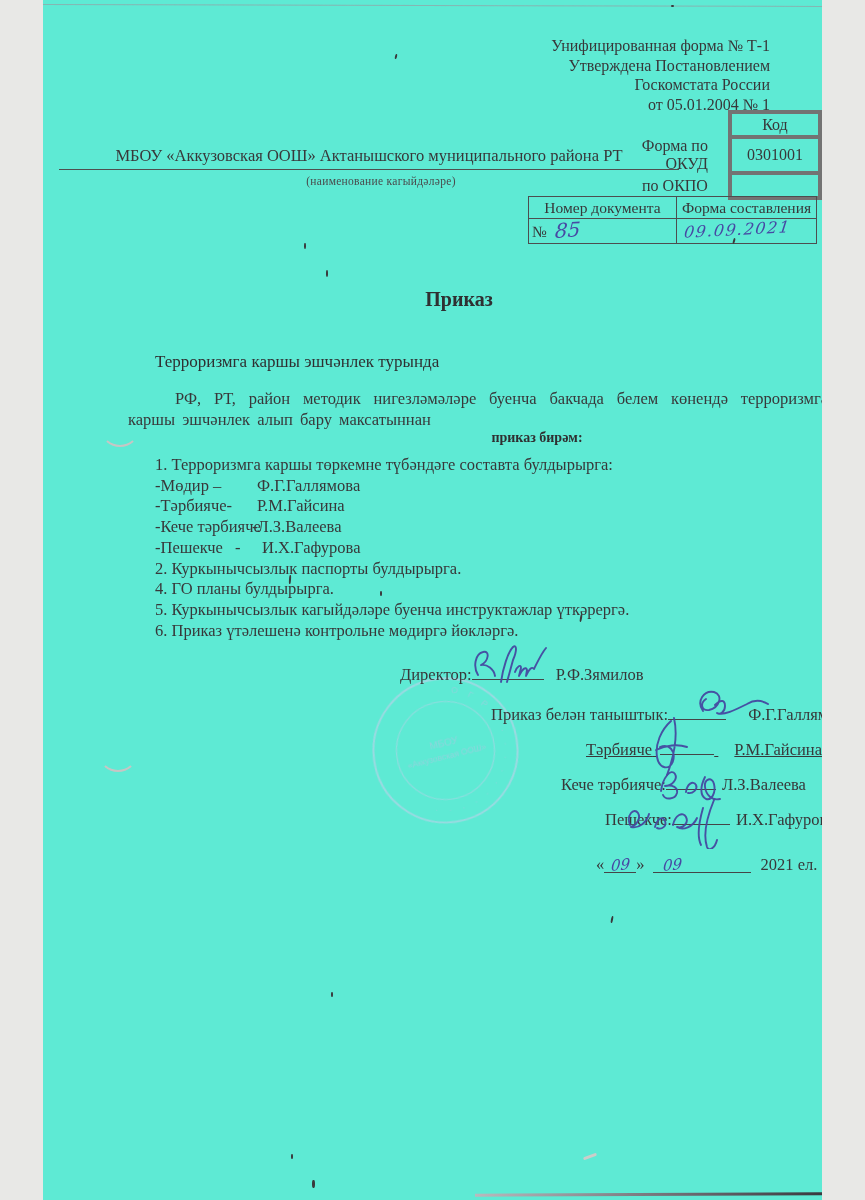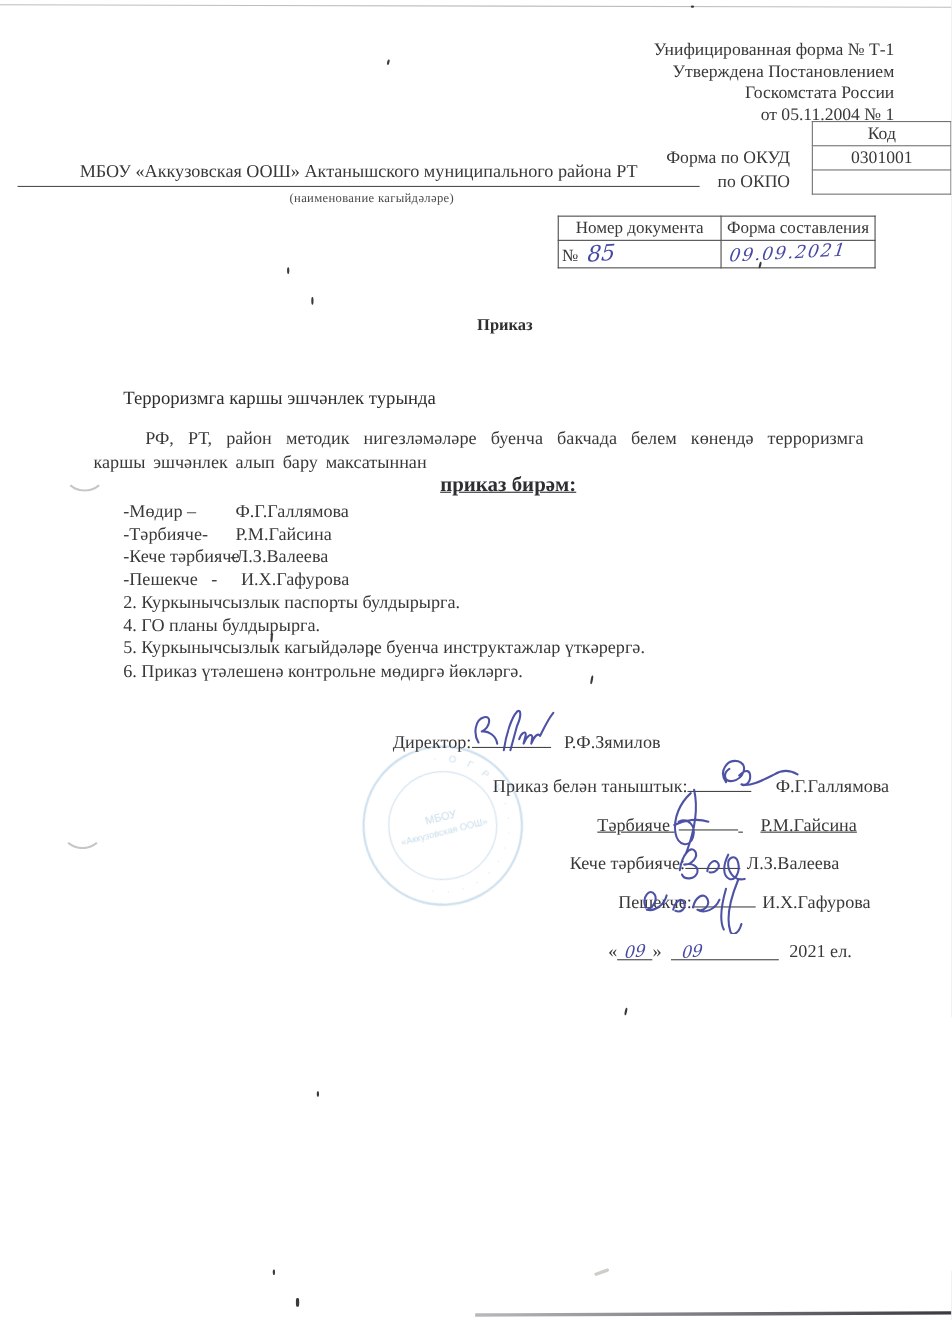--- a/index.html
+++ b/index.html
@@ -1,49 +1,49 @@
 <!DOCTYPE html>
 <html><head>
 <meta charset="utf-8">
 <style>
   html,body{margin:0;padding:0;background:#e8e8e6;}
   .page{
-    position:relative;width:865px;height:1200px;margin:0 auto;
-    background:#ffffff;overflow:hidden;
+    position:relative;width:779px;height:1200px;margin:0 auto;
+    background:#5eead4;overflow:hidden;
     font-family:"Liberation Serif","DejaVu Serif",serif;
     color:#38383a;font-size:16.5px;
   }
   .abs{position:absolute;}
   
   .form-ref{top:36px;right:52px;text-align:right;line-height:19.5px;font-size:16px;}
   
   .code-table{left:585px;top:110px;border-collapse:collapse;font-size:16px;}
   .code-table td{padding:0 4px;height:21px;}
   .code-table td.lbl{width:142px;text-align:right;border:none;padding-right:20px;}
-  .code-table td.code{width:126px;text-align:center;border:1px solid #737373;}
+  .code-table td.code{width:126px;text-align:center;border:4px solid #737373;}
   
   .org{left:16px;top:146px;width:620px;text-align:center;border-bottom:1px solid #4f4f4f;padding-bottom:3px;font-size:16.5px;white-space:nowrap;}
   .org-caption{left:28px;top:175px;width:620px;text-align:center;font-size:11.5px;color:#4a4a4c;letter-spacing:.3px;}
   
-  .doc-table{left:507px;top:196px;border-collapse:collapse;font-size:15.5px;}
+  .doc-table{left:485px;top:196px;border-collapse:collapse;font-size:15.5px;}
   .doc-table td{border:1px solid #4d4d4f;text-align:center;padding:1px 3px;}
   .doc-table td.h{height:19px;}
   .doc-table td.v{height:21px;text-align:left;vertical-align:top;}
   .doc-table .c1{width:141px;}
   .doc-table .c2{width:133px;}
   
   .hw{font-family:"DejaVu Serif",serif;font-style:italic;color:#4749a4;display:inline-block;}
   .hw-num{font-size:20px;transform:rotate(-4deg) skewX(-8deg);margin-left:8px;margin-top:-2px;}
   .hw-date{font-size:16px;letter-spacing:1.5px;transform:rotate(-3deg) skewX(-10deg);margin-left:4px;}
   .hw-sm{font-size:15px;transform:rotate(-6deg) skewX(-10deg);}
   
-  .title{left:0;right:0;top:288px;text-align:center;padding-left:53px;font-weight:bold;font-size:15px;color:#2f2f31;}
+  .title{left:0;right:0;top:288px;text-align:center;padding-left:53px;font-weight:bold;font-size:20px;color:#2f2f31;}
   .subject{left:112px;top:352px;font-weight:normal;font-size:17px;color:#2f2f31;}
   .preamble{left:85px;top:388px;width:700px;text-align:justify;text-indent:47px;line-height:21px;word-spacing:3px;}
-  .heading{left:68px;top:430px;width:700px;text-align:center;padding-left:88px;box-sizing:border-box;font-weight:bold;font-size:19px;color:#2f2f31;text-decoration:underline;}
+  .heading{left:100px;top:430px;width:700px;text-align:center;padding-left:88px;box-sizing:border-box;font-weight:bold;font-size:14px;color:#2f2f31;}
   .list{left:112px;top:455px;width:680px;line-height:20.7px;}
   .staff-row{position:relative;}
   .staff-row .name{position:absolute;top:0;}
   
   .sig-row{position:absolute;white-space:nowrap;}
   .sig-line{display:inline-block;border-bottom:1.1px solid #454547;height:13px;vertical-align:baseline;}
   .sig-svg{position:absolute;pointer-events:none;}
   .sig-svg path{fill:none;stroke:#4549a0;stroke-width:1.9;stroke-linecap:round;stroke-linejoin:round;opacity:.95;}
   
   .date-line{left:553px;top:855px;white-space:nowrap;font-size:16.5px;}
@@ -67,21 +67,21 @@
 
   <div class="abs edge-top"></div>
   <div class="abs edge-bottom"></div>
   <div class="abs curve" style="left:58px;top:413px;"></div>
   <div class="abs curve" style="left:56px;top:738px;"></div>
 
   <div class="abs form-ref">
     <div>Унифицированная форма № Т-1</div>
     <div>Утверждена Постановлением</div>
     <div>Госкомстата России</div>
-    <div>от 05.11.2004 № 1</div>
+    <div>от 05.01.2004 № 1</div>
   </div>
 
   <table class="abs code-table">
     <tbody>
         <tr>
       <td class="lbl"></td>
       <td class="code">Код</td>
     </tr>
     <tr>
       <td class="lbl">Форма по ОКУД</td>
@@ -112,20 +112,21 @@
 
   <div class="abs title">Приказ</div>
 
   <div class="abs subject">Терроризмга каршы эшчәнлек турында</div>
 
   <div class="abs preamble">РФ, РТ, район методик нигезләмәләре буенча бакчада белем көнендә терроризмга каршы эшчәнлек алып бару максатыннан</div>
 
   <div class="abs heading">приказ бирәм:</div>
 
   <div class="abs list">
+    <div>1. Терроризмга каршы төркемне түбәндәге составта булдырырга:</div>
     <div class="staff-row">
       <span>-Мөдир –</span>
       <span class="name" style="left:102px;">Ф.Г.Галлямова</span>
     </div>
     <div class="staff-row">
       <span>-Тәрбияче-</span>
       <span class="name" style="left:102px;">Р.М.Гайсина</span>
     </div>
     <div class="staff-row">
       <span>-Кече тәрбияче</span>

